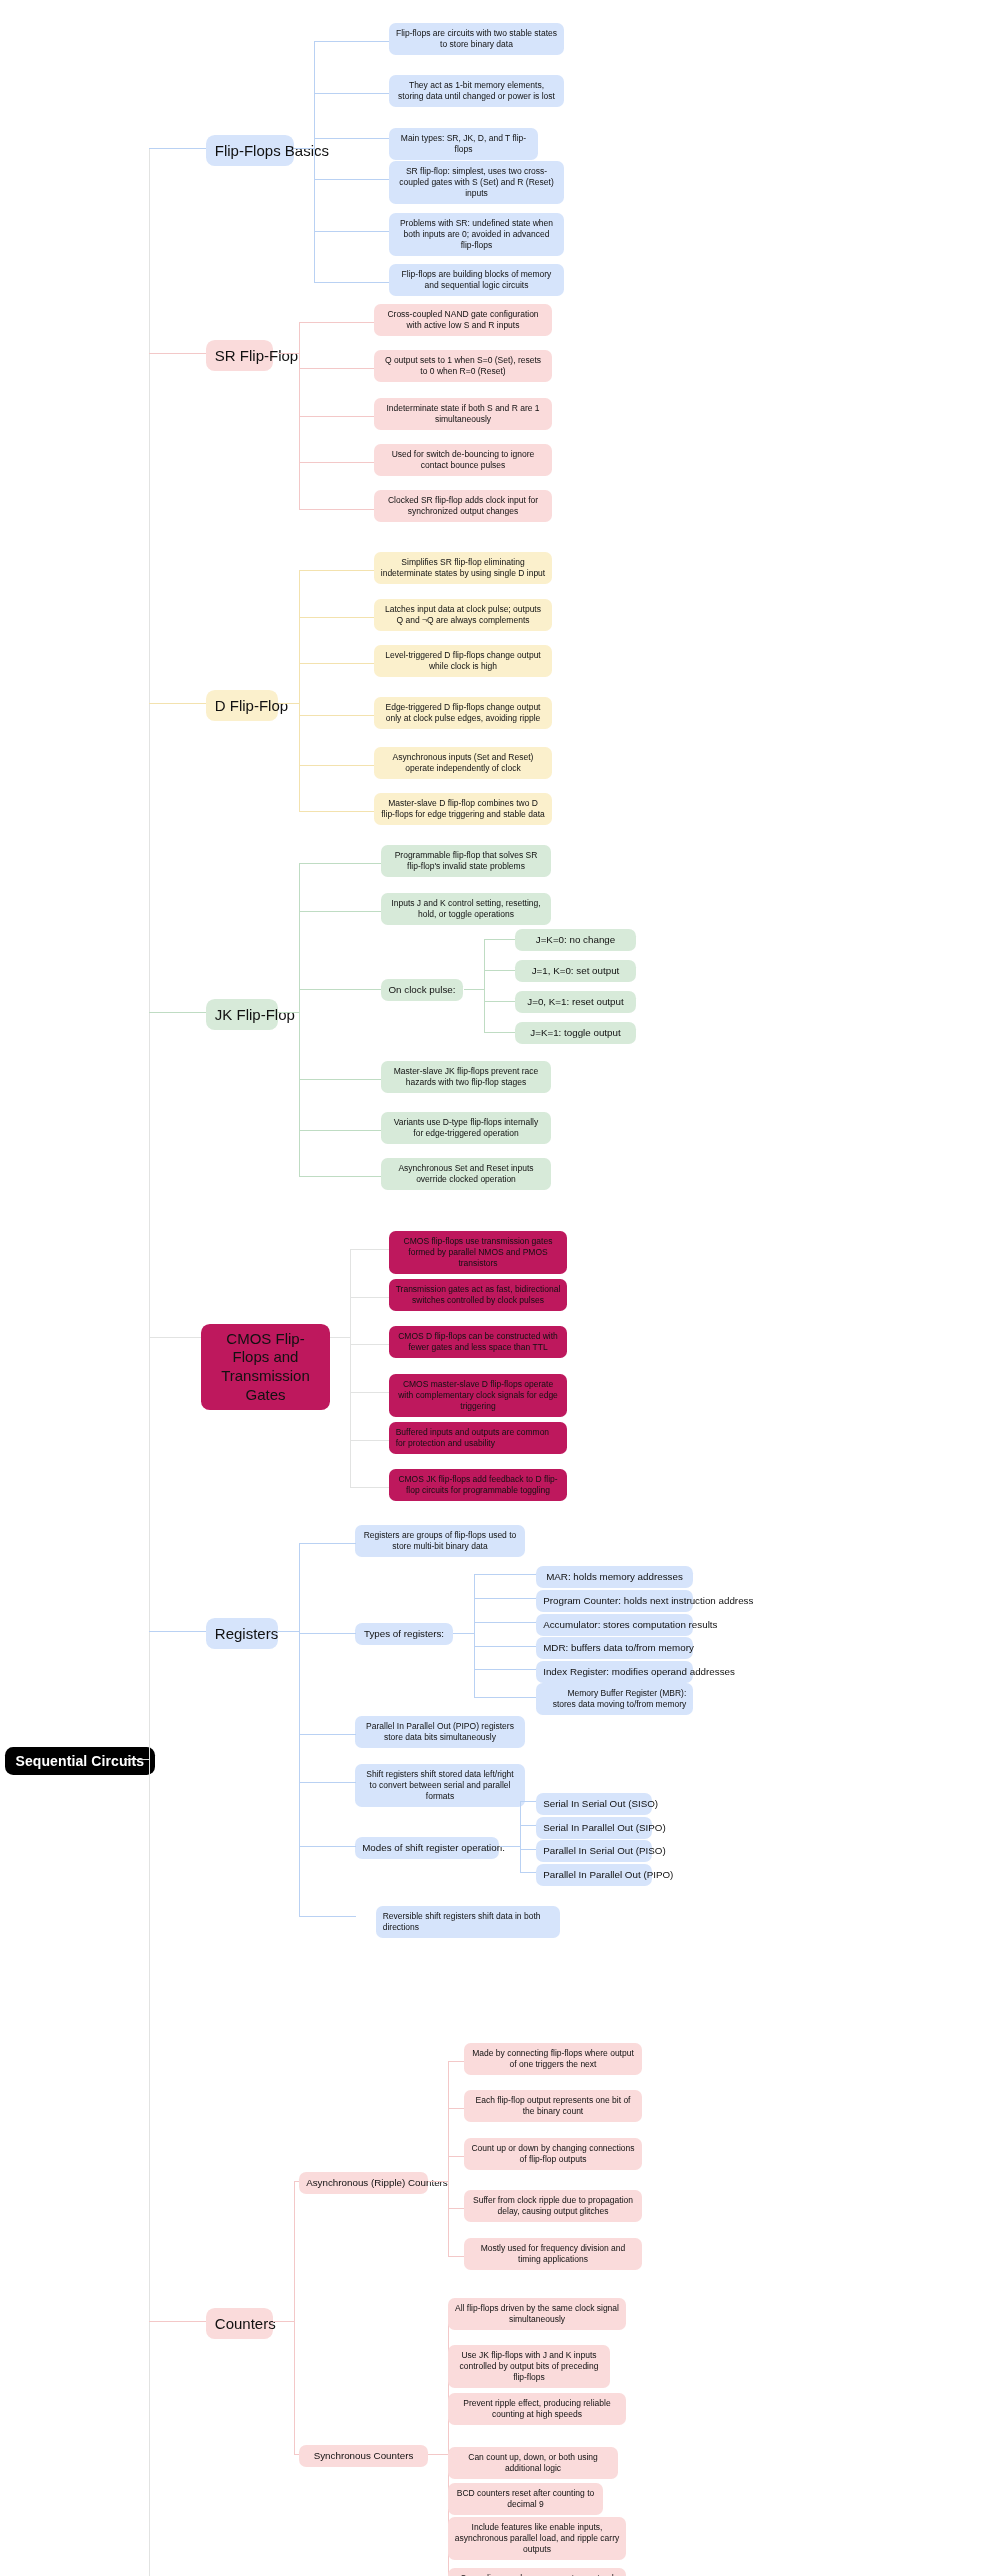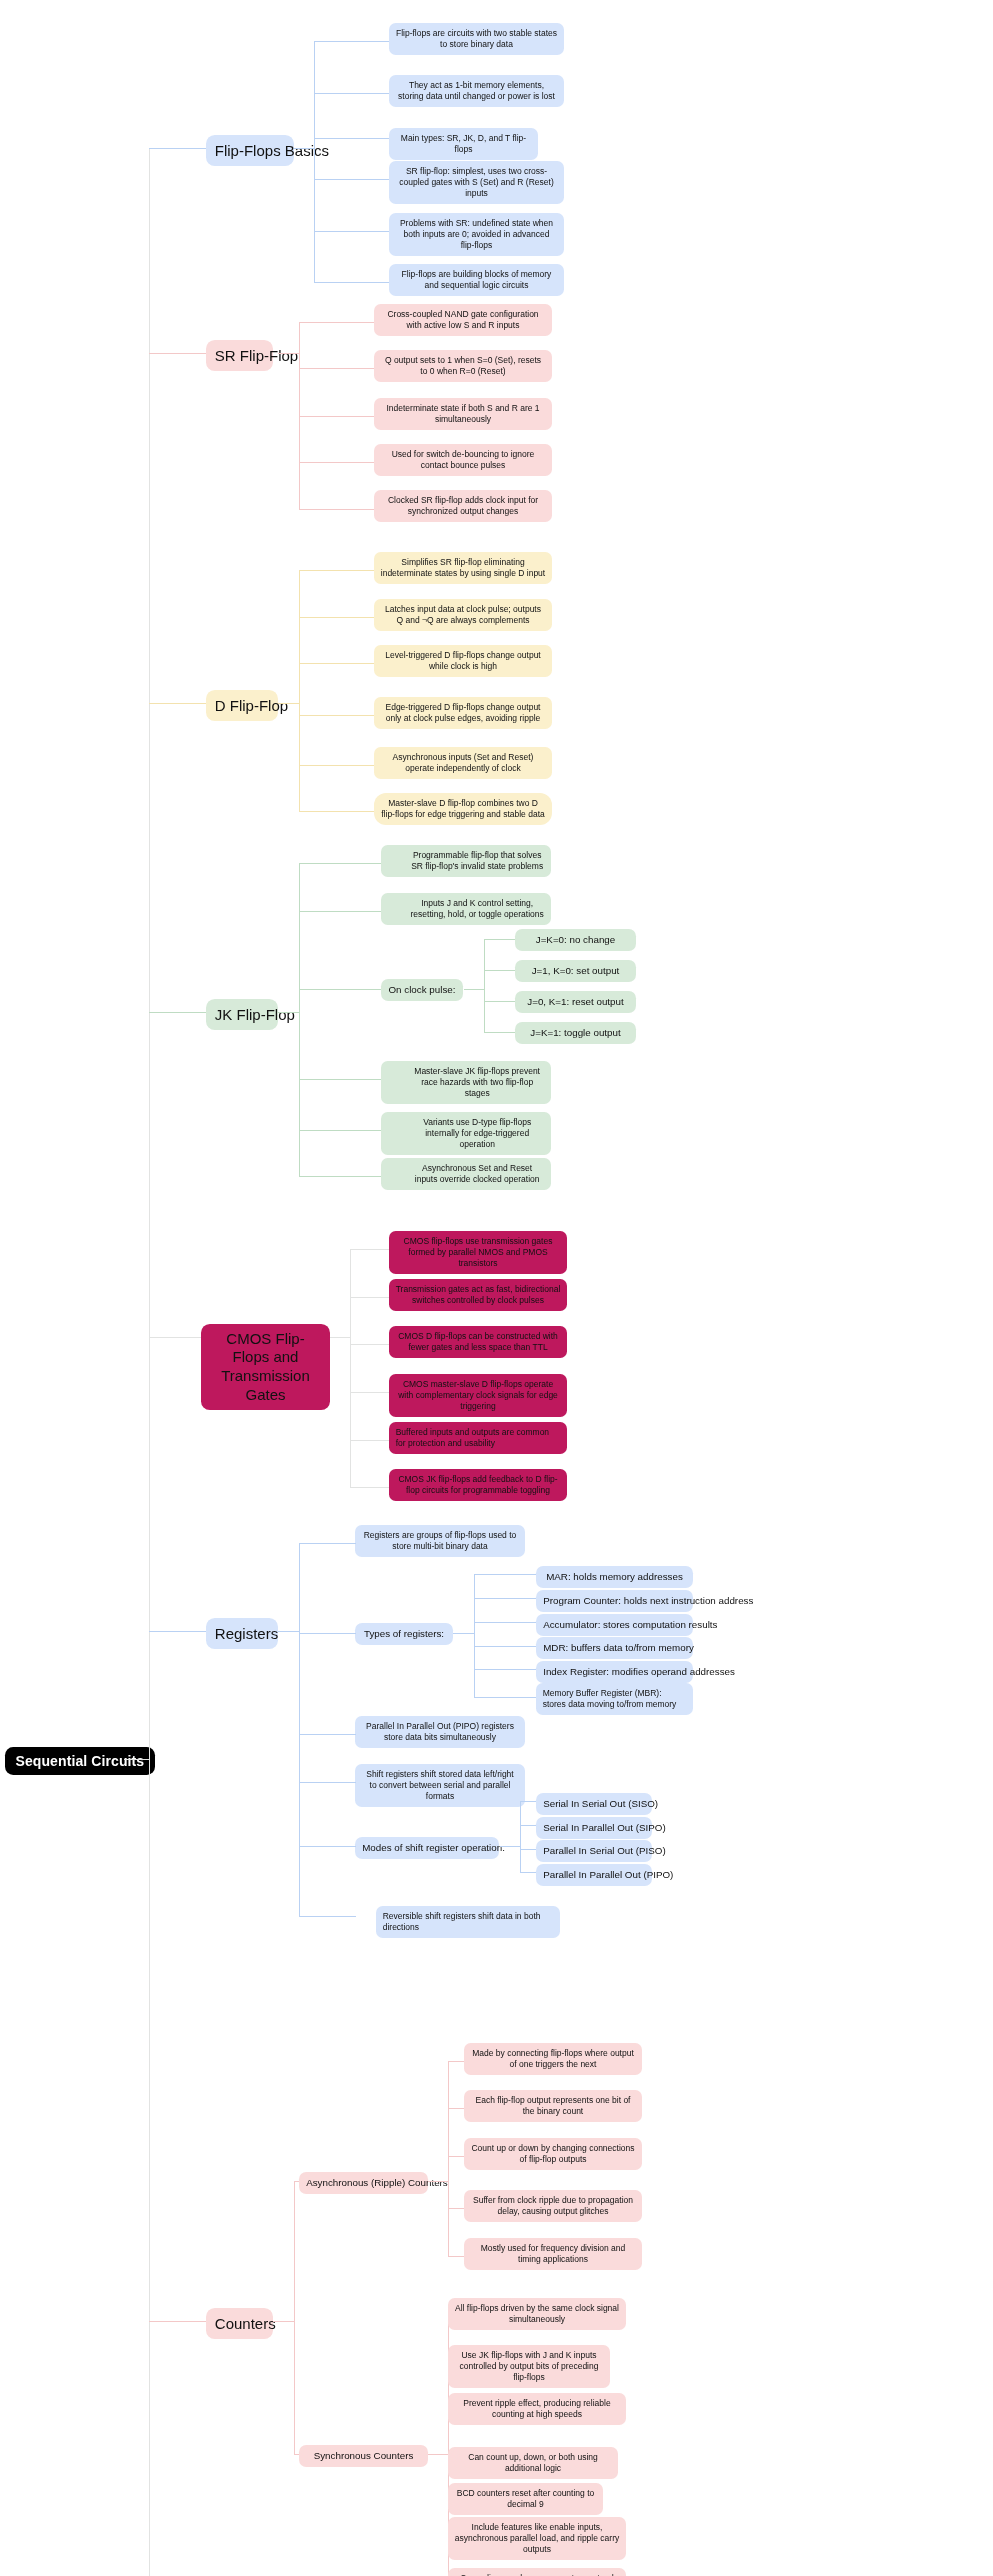--- a/index.html
+++ b/index.html
@@ -51,21 +51,21 @@
     font-size: 9.8px;
     padding: 4.6px 7.2px;
     border-radius: 7.2px;
     white-space: nowrap;
   }
 
   
   .c-blue   { background: #d6e4fb; }
   .c-red    { background: #fadbdb; }
   .c-yellow { background: #fbf0cc; }
-  .c-green  { background: #d7ead9; padding-left: 29px; }
+  .c-green  { background: #d7ead9; }
   .c-grey   { background: #be185d; }
 
   
   .ln {
     position: absolute;
     background: #cfcfcf;
   }
   .ln.blue   { background: #b9d1f3; }
   .ln.red    { background: #f3c8c8; }
   .ln.yellow { background: #f3e2ae; }
@@ -116,21 +116,21 @@
     <div class="node  c-yellow" style="left: 374px; top: 552px; width: 178px; text-align: center;">Simplifies SR flip-flop eliminating indeterminate states by using single D input</div>
     <div class="ln yellow" style="left: 299px; top: 570px; width: 75px; height: 1px;"></div>
     <div class="node  c-yellow" style="left: 374px; top: 599px; width: 178px; text-align: center;">Latches input data at clock pulse; outputs Q and ¬Q are always complements</div>
     <div class="ln yellow" style="left: 299px; top: 617px; width: 75px; height: 1px;"></div>
     <div class="node  c-yellow" style="left: 374px; top: 645px; width: 178px; text-align: center;">Level-triggered D flip-flops change output while clock is high</div>
     <div class="ln yellow" style="left: 299px; top: 663px; width: 75px; height: 1px;"></div>
     <div class="node  c-yellow" style="left: 374px; top: 697px; width: 178px; text-align: center;">Edge-triggered D flip-flops change output only at clock pulse edges, avoiding ripple</div>
     <div class="ln yellow" style="left: 299px; top: 715px; width: 75px; height: 1px;"></div>
     <div class="node  c-yellow" style="left: 374px; top: 747px; width: 178px; text-align: center;">Asynchronous inputs (Set and Reset) operate independently of clock</div>
     <div class="ln yellow" style="left: 299px; top: 765px; width: 75px; height: 1px;"></div>
-    <div class="node  c-yellow" style="left: 374px; top: 793px; width: 178px; text-align: center; border-radius: 12px;">Master-slave D flip-flop combines two D flip-flops for edge triggering and stable data</div>
+    <div class="node  c-yellow" style="left: 374px; top: 793px; width: 178px; text-align: center;">Master-slave D flip-flop combines two D flip-flops for edge triggering and stable data</div>
     <div class="ln yellow" style="left: 299px; top: 811px; width: 75px; height: 1px;"></div>
     <div class="node branch c-green" style="left: 206px; top: 999px; width: 72px; text-align: center;">JK Flip-Flop</div>
     <div class="ln green" style="left: 149px; top: 1012px; width: 57px; height: 1px;"></div>
     <div class="ln green" style="left: 278px; top: 1012px; width: 20.6px; height: 1px;"></div>
     <div class="ln green" style="left: 299px; top: 863px; width: 1px; height: 313px;"></div>
     <div class="node  c-green" style="left: 381px; top: 845px; width: 170px; text-align: center;">Programmable flip-flop that solves SR flip-flop's invalid state problems</div>
     <div class="ln green" style="left: 299px; top: 863px; width: 82px; height: 1px;"></div>
     <div class="node  c-green" style="left: 381px; top: 893px; width: 170px; text-align: center;">Inputs J and K control setting, resetting, hold, or toggle operations</div>
     <div class="ln green" style="left: 299px; top: 911px; width: 82px; height: 1px;"></div>
     <div class="node mid c-green" style="left: 381px; top: 979px; width: 82px; text-align: center;">On clock pulse:</div>
@@ -180,21 +180,21 @@
     <div class="node mid c-blue" style="left: 536px; top: 1566px; width: 157px; text-align: center;">MAR: holds memory addresses</div>
     <div class="ln blue" style="left: 474px; top: 1574px; width: 62px; height: 1px;"></div>
     <div class="node mid c-blue" style="left: 536px; top: 1590px; width: 157px; text-align: center;">Program Counter: holds next instruction address</div>
     <div class="ln blue" style="left: 474px; top: 1598px; width: 62px; height: 1px;"></div>
     <div class="node mid c-blue" style="left: 536px; top: 1614px; width: 157px; text-align: center;">Accumulator: stores computation results</div>
     <div class="ln blue" style="left: 474px; top: 1622px; width: 62px; height: 1px;"></div>
     <div class="node mid c-blue" style="left: 536px; top: 1637px; width: 157px; text-align: center;">MDR: buffers data to/from memory</div>
     <div class="ln blue" style="left: 474px; top: 1646px; width: 62px; height: 1px;"></div>
     <div class="node mid c-blue" style="left: 536px; top: 1661px; width: 157px; text-align: center;">Index Register: modifies operand addresses</div>
     <div class="ln blue" style="left: 474px; top: 1669px; width: 62px; height: 1px;"></div>
-    <div class="node  c-blue" style="left: 536px; top: 1683px; width: 157px; text-align: left;">Memory Buffer Register (MBR): stores data moving to/from memory</div>
+    <div class="node  c-blue" style="left: 536px; top: 1683px; width: 157px; text-align: right;">Memory Buffer Register (MBR): stores data moving to/from memory</div>
     <div class="ln blue" style="left: 474px; top: 1697px; width: 62px; height: 1px;"></div>
     <div class="node  c-blue" style="left: 355px; top: 1716px; width: 170px; text-align: center;">Parallel In Parallel Out (PIPO) registers store data bits simultaneously</div>
     <div class="ln blue" style="left: 299px; top: 1734px; width: 57px; height: 1px;"></div>
     <div class="node  c-blue" style="left: 355px; top: 1764px; width: 170px; text-align: center;">Shift registers shift stored data left/right to convert between serial and parallel formats</div>
     <div class="ln blue" style="left: 299px; top: 1782px; width: 57px; height: 1px;"></div>
     <div class="node mid c-blue" style="left: 355px; top: 1837px; width: 144px; text-align: center;">Modes of shift register operation:</div>
     <div class="ln blue" style="left: 299px; top: 1846px; width: 57px; height: 1px;"></div>
     <div class="ln blue" style="left: 500px; top: 1846px; width: 20.6px; height: 1px;"></div>
     <div class="ln blue" style="left: 520px; top: 1802px; width: 1px; height: 71px;"></div>
     <div class="node mid c-blue" style="left: 536px; top: 1793px; width: 116px; text-align: center;">Serial In Serial Out (SISO)</div>

